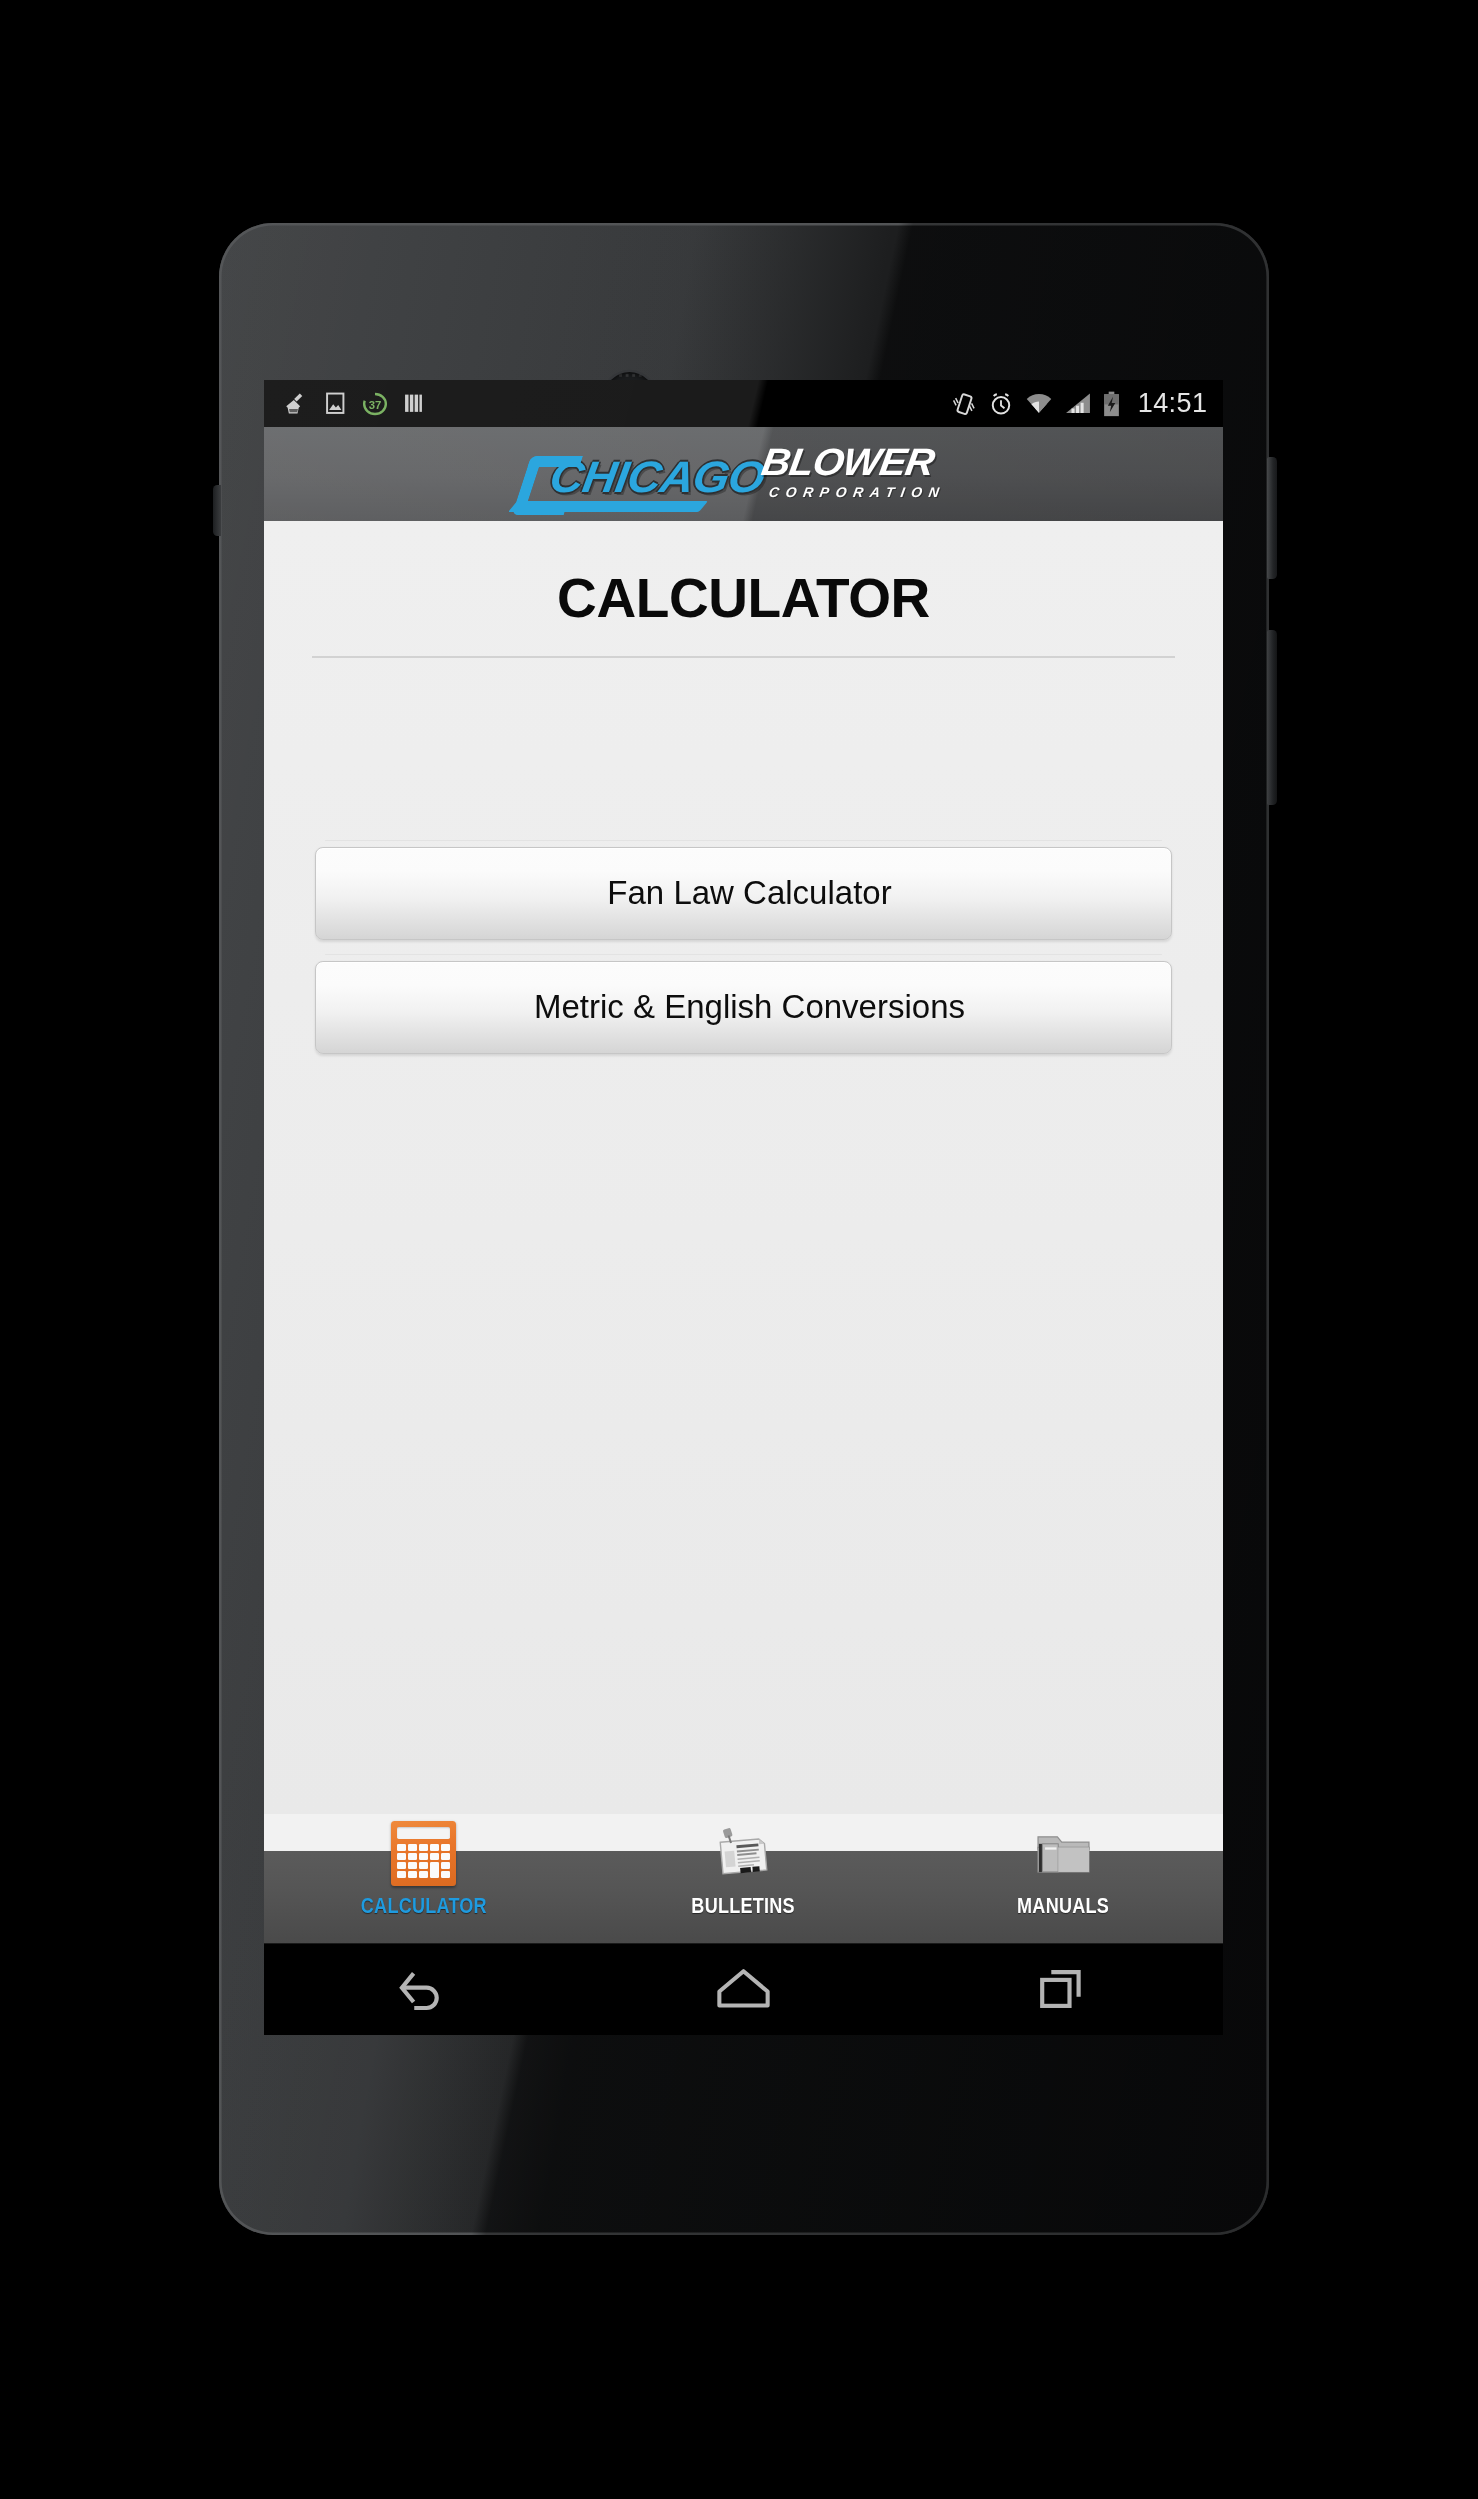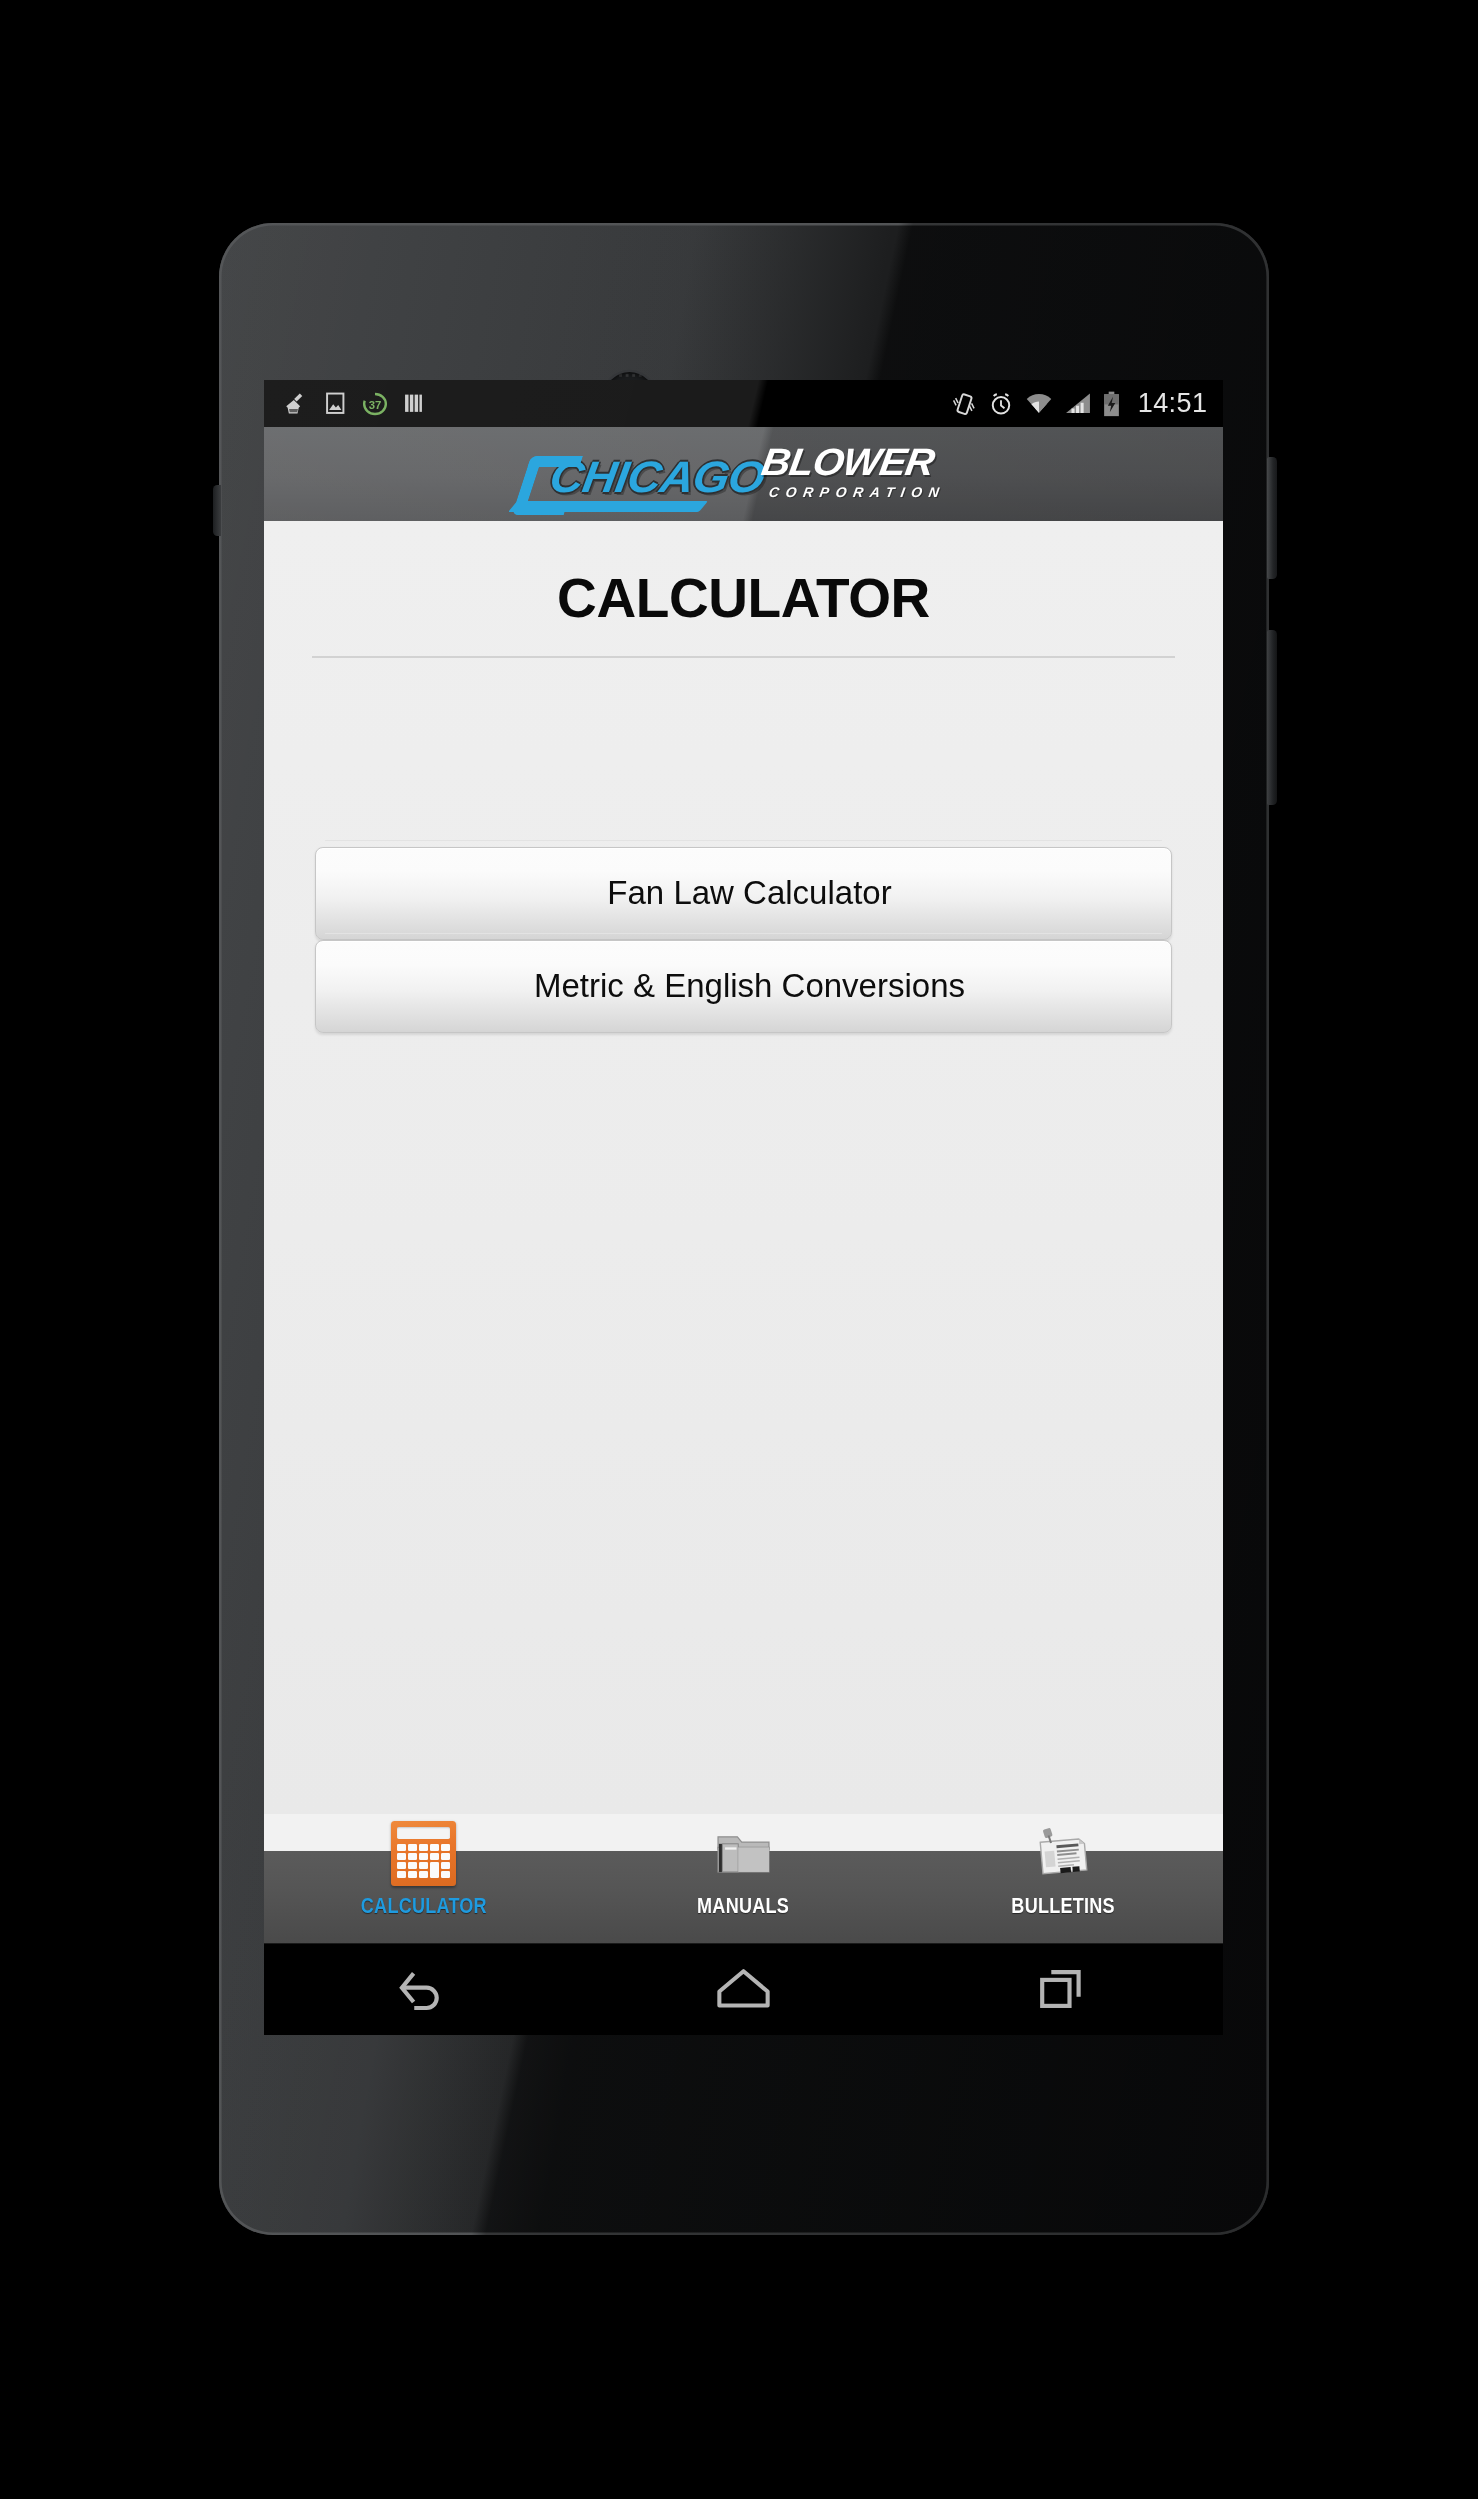--- a/index.html
+++ b/index.html
@@ -149,20 +149,21 @@
     margin-top:45px;
   }
   #title-rule {
     height:1.7px; background:#d2d2d2;
     margin:26px 48px 0 48px;
   }
   #button-stack { margin-top:189px; padding:0 51px; }
   .menu-button {
     position:relative;
     display:block; width:100%; height:93px;
+    margin-bottom:21px;
     border:0.9px solid #c6c6c6;
     border-radius:7.9px;
     background: linear-gradient(180deg,#fcfcfc 0%,#fbfbfb 26%,#f1f1f1 55%,#dfdfdf 84%,#d5d5d5 100%);
     box-shadow: 0 1.7px 2.6px rgba(0,0,0,.10), inset 0 0.9px 0 rgba(255,255,255,.9);
     color:#0d0d0d; font-size:33px; font-family:"Liberation Sans", sans-serif;
     cursor:pointer;
     padding-left:12px;
   }
   .menu-button::before {
     content:""; position:absolute; left:8.7px; right:8.7px; top:-7.9px; height:1.7px;
@@ -351,34 +352,20 @@
                 <div class="k wide"></div>
                 <div class="k"></div>
               <div class="k"></div>
                 <div class="k"></div>
                 <div class="k"></div>
                 <div class="k"></div>
             </div>
           </div>
         </div>
         <div class="tab-label">CALCULATOR</div>
-      </div>
-
-      <div class="tab">
-        <div class="tab-icon">
-          <svg width="65" height="65" viewBox="0 0 74 74">
-            <path d="M8 18h22l5 6h31v8H8z" fill="#b9b9b9" stroke="#909090" stroke-width="1.4"></path>
-            <rect x="8" y="30" width="58" height="28" fill="#cfcfcf" stroke="#8e8e8e" stroke-width="1.4"></rect>
-            <rect x="9" y="26" width="22" height="32" fill="#2e2e2e"></rect>
-            <rect x="13" y="26" width="18" height="32" fill="#bdbdbd" stroke="#8e8e8e" stroke-width="1.2"></rect>
-            <rect x="16" y="30" width="13" height="2.6" fill="#f2f2f2"></rect>
-            <path d="M31 30h35v28H31z" fill="#c2c2c2"></path>
-          </svg>
-        </div>
-        <div class="tab-label">MANUALS</div>
       </div>
 
       <div class="tab">
         <div class="tab-icon">
           <svg width="65" height="65" viewBox="0 0 74 74">
             <g transform="rotate(-5 37 40)">
               <path d="M12 22h44l6 6v30H12z" fill="#f0f0f0" stroke="#a9a9a9" stroke-width="1.6"></path>
               <path d="M56 22l6 6h-6z" fill="#c9c9c9"></path>
               <rect x="30" y="27" width="25" height="3.4" fill="#585858"></rect>
               <rect x="30" y="33" width="25" height="2.2" fill="#8e8e8e"></rect>
@@ -392,20 +379,34 @@
             </g>
             <g transform="rotate(-18 22 18)">
               <rect x="16" y="8" width="9" height="10" rx="2" fill="#9a9a9a"></rect>
               <rect x="19.4" y="16" width="2.3" height="9" fill="#7a7a7a"></rect>
             </g>
           </svg>
         </div>
         <div class="tab-label">BULLETINS</div>
       </div>
 
+      <div class="tab">
+        <div class="tab-icon">
+          <svg width="65" height="65" viewBox="0 0 74 74">
+            <path d="M8 18h22l5 6h31v8H8z" fill="#b9b9b9" stroke="#909090" stroke-width="1.4"></path>
+            <rect x="8" y="30" width="58" height="28" fill="#cfcfcf" stroke="#8e8e8e" stroke-width="1.4"></rect>
+            <rect x="9" y="26" width="22" height="32" fill="#2e2e2e"></rect>
+            <rect x="13" y="26" width="18" height="32" fill="#bdbdbd" stroke="#8e8e8e" stroke-width="1.2"></rect>
+            <rect x="16" y="30" width="13" height="2.6" fill="#f2f2f2"></rect>
+            <path d="M31 30h35v28H31z" fill="#c2c2c2"></path>
+          </svg>
+        </div>
+        <div class="tab-label">MANUALS</div>
+      </div>
+
 
     </div>
 
     <div id="nav-bar">
       <div class="nav-btn">
         <svg width="58" height="52" viewBox="0 0 44 40">
           <path d="M14 8L5 19l9 11" fill="none" stroke="#b4b4b4" stroke-width="3.2"></path>
           <path d="M5.6 19h18.4a7.8 7.8 0 0 1 0 15.6H14.5" fill="none" stroke="#b4b4b4" stroke-width="3.2"></path>
         </svg>
       </div>

